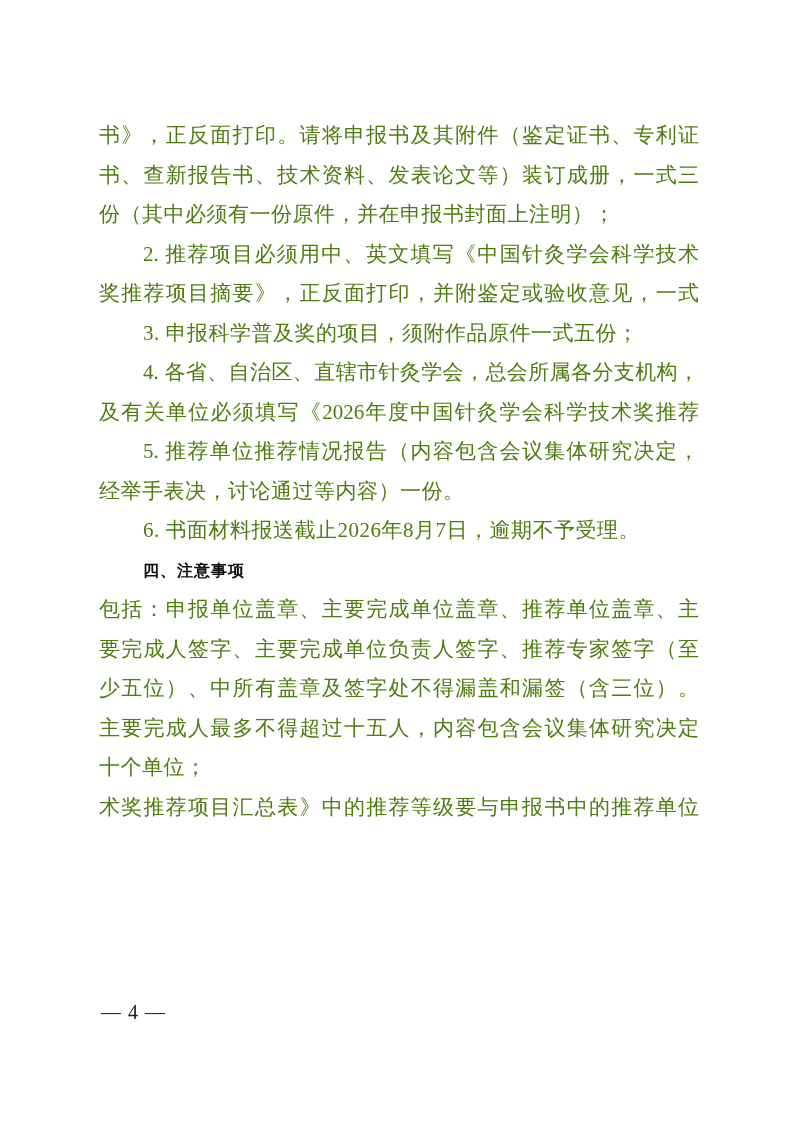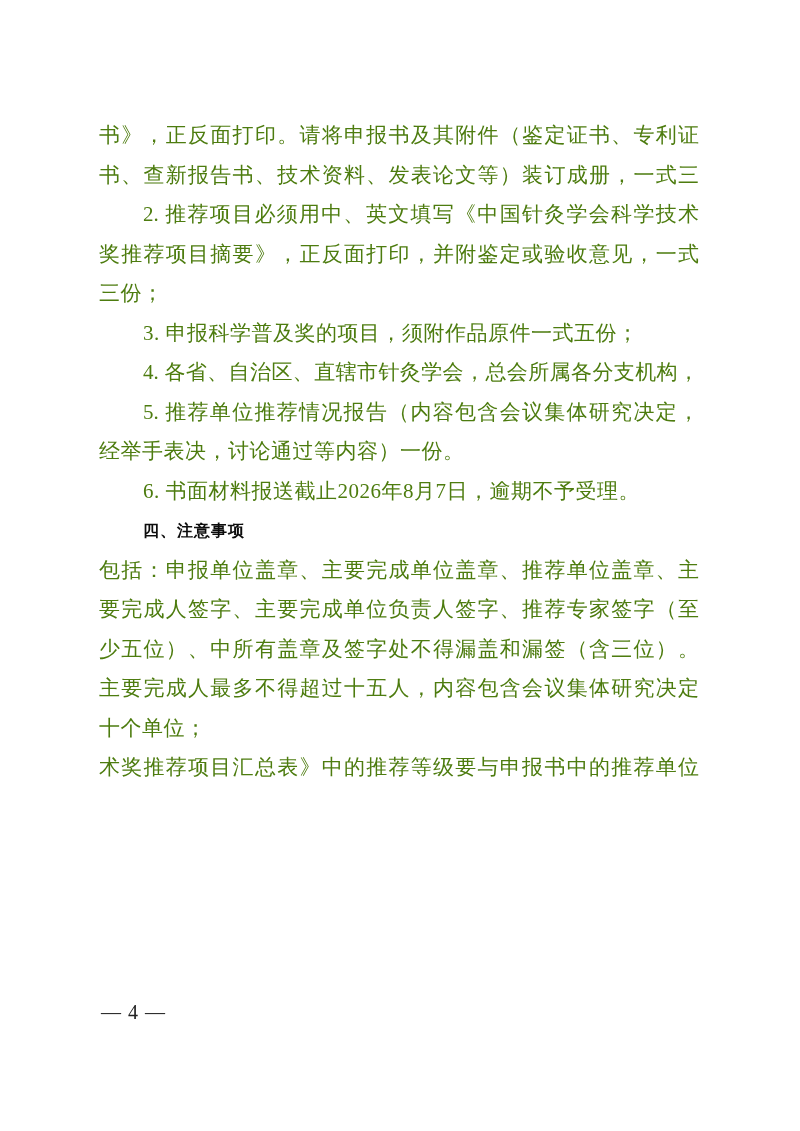--- a/index.html
+++ b/index.html
@@ -58,25 +58,26 @@
   }
 </style>
 </head>
 <body>
 
 <div class="page">
   <div class="content">
 
   <div class="line justify">书》，正反面打印。请将申报书及其附件（鉴定证书、专利证</div>
       <div class="line justify">书、查新报告书、技术资料、发表论文等）装订成册，一式三</div>
+      <div class="line">份（其中必须有一份原件，并在申报书封面上注明）；</div>
       <div class="line justify indent">2. 推荐项目必须用中、英文填写《中国针灸学会科学技术</div>
       <div class="line justify">奖推荐项目摘要》，正反面打印，并附鉴定或验收意见，一式</div>
-      <div class="line">三份；</div>
       <div class="line indent">3. 申报科学普及奖的项目，须附作品原件一式五份；</div>
       <div class="line justify indent">4. 各省、自治区、直辖市针灸学会，总会所属各分支机构，</div>
+      <div class="line justify">及有关单位必须填写《2026年度中国针灸学会科学技术奖推荐</div>
       <div class="line justify indent">5. 推荐单位推荐情况报告（内容包含会议集体研究决定，</div>
       <div class="line">经举手表决，讨论通过等内容）一份。</div>
       <div class="line indent">6. 书面材料报送截止2026年8月7日，逾期不予受理。</div>
       <div class="line indent heading">四、注意事项</div>
       <div class="line justify">包括：申报单位盖章、主要完成单位盖章、推荐单位盖章、主</div>
       <div class="line justify">要完成人签字、主要完成单位负责人签字、推荐专家签字（至</div>
       <div class="line justify">少五位）、中所有盖章及签字处不得漏盖和漏签（含三位）。</div>
       <div class="line justify">主要完成人最多不得超过十五人，内容包含会议集体研究决定</div>
       <div class="line">十个单位；</div>
       <div class="line justify">术奖推荐项目汇总表》中的推荐等级要与申报书中的推荐单位</div>

